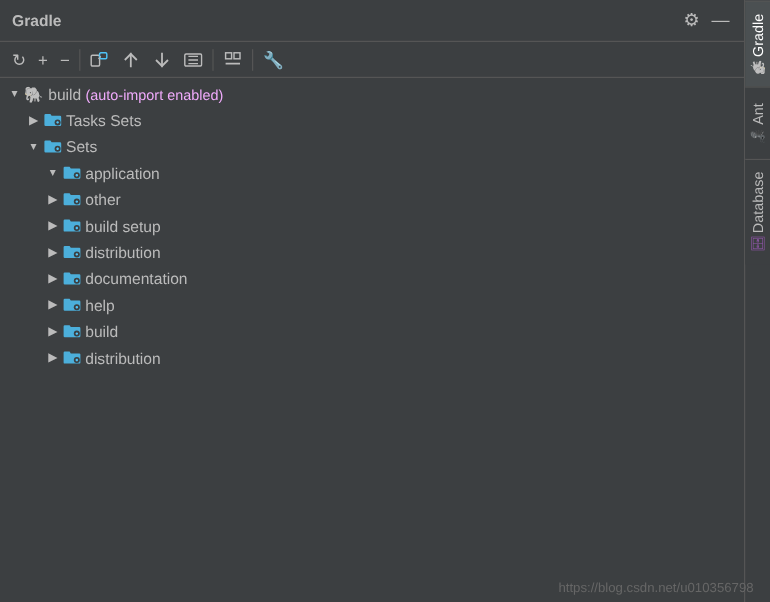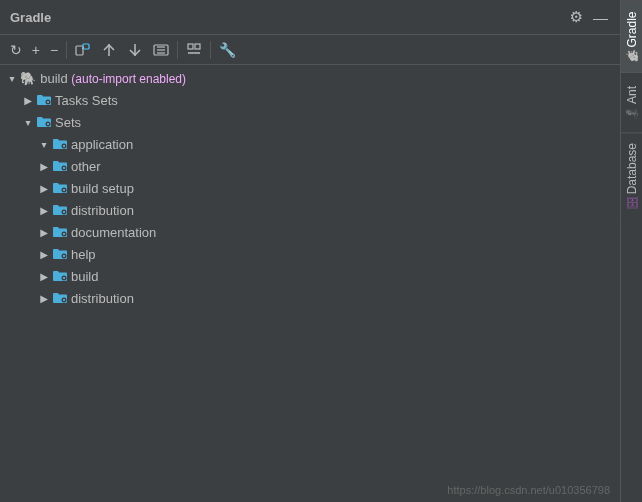--- a/index.html
+++ b/index.html
@@ -153,21 +153,21 @@
     }
 
     .side-tab.active {
       background: #4b5052;
       color: #ffffff;
     }
 
     .watermark {
       position: absolute;
       bottom: 6px;
-      right: 32px;
+      right: 14px;
       font-size: 11px;
       color: #666;
     }
 
     
     .svg-icon {
       width: 16px;
       height: 16px;
       vertical-align: middle;
       margin-right: 3px;

